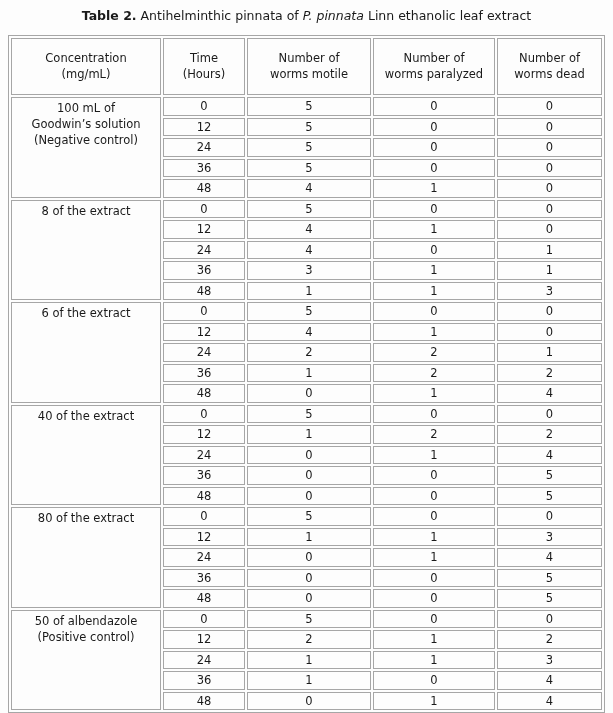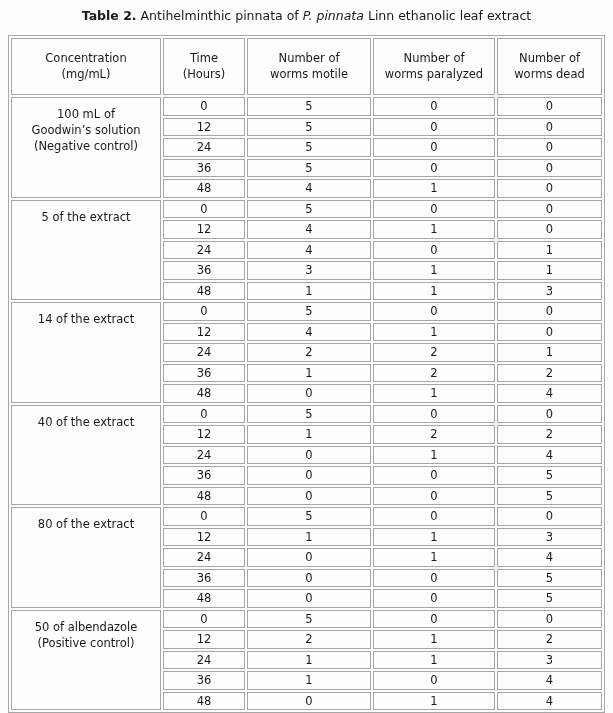--- a/index.html
+++ b/index.html
@@ -42,21 +42,21 @@
     padding: 12px 2px;
   }
   table.data td {
     font-size: 11.5px;
     line-height: 1.3;
     height: 18.5px;
     padding: 0 2px;
   }
   table.data td.conc {
     vertical-align: top;
-    padding-top: 8px;
+    padding-top: 2px;
     line-height: 1.4;
   }
 </style>
 </head>
 <body>
 
 <div class="title"><span class="bold">Table 2.</span><span> Antihelminthic pinnata of </span><span class="italic">P. pinnata</span><span> Linn ethanolic leaf extract</span></div>
 
 <table class="data">
   <colgroup>
@@ -108,52 +108,52 @@
         <td>0</td>
         <td>0</td>
       </tr>
       <tr>
         <td>48</td>
         <td>4</td>
         <td>1</td>
         <td>0</td>
       </tr>
       <tr>
-        <td class="conc" rowspan="5">5 of the extract</td>
-        <td>0</td>
-        <td>5</td>
-        <td>0</td>
-        <td>0</td>
-      </tr>
-      <tr>
-        <td>12</td>
-        <td>4</td>
-        <td>1</td>
-        <td>0</td>
-      </tr>
-      <tr>
-        <td>24</td>
-        <td>4</td>
-        <td>0</td>
-        <td>1</td>
-      </tr>
-      <tr>
-        <td>36</td>
-        <td>3</td>
-        <td>1</td>
-        <td>1</td>
-      </tr>
-      <tr>
-        <td>48</td>
-        <td>1</td>
-        <td>1</td>
-        <td>3</td>
-      </tr>
-      <tr>
-        <td class="conc" rowspan="5">14 of the extract</td>
+        <td class="conc" rowspan="5">8 of the extract</td>
+        <td>0</td>
+        <td>5</td>
+        <td>0</td>
+        <td>0</td>
+      </tr>
+      <tr>
+        <td>12</td>
+        <td>4</td>
+        <td>1</td>
+        <td>0</td>
+      </tr>
+      <tr>
+        <td>24</td>
+        <td>4</td>
+        <td>0</td>
+        <td>1</td>
+      </tr>
+      <tr>
+        <td>36</td>
+        <td>3</td>
+        <td>1</td>
+        <td>1</td>
+      </tr>
+      <tr>
+        <td>48</td>
+        <td>1</td>
+        <td>1</td>
+        <td>3</td>
+      </tr>
+      <tr>
+        <td class="conc" rowspan="5">6 of the extract</td>
         <td>0</td>
         <td>5</td>
         <td>0</td>
         <td>0</td>
       </tr>
       <tr>
         <td>12</td>
         <td>4</td>
         <td>1</td>
         <td>0</td>

